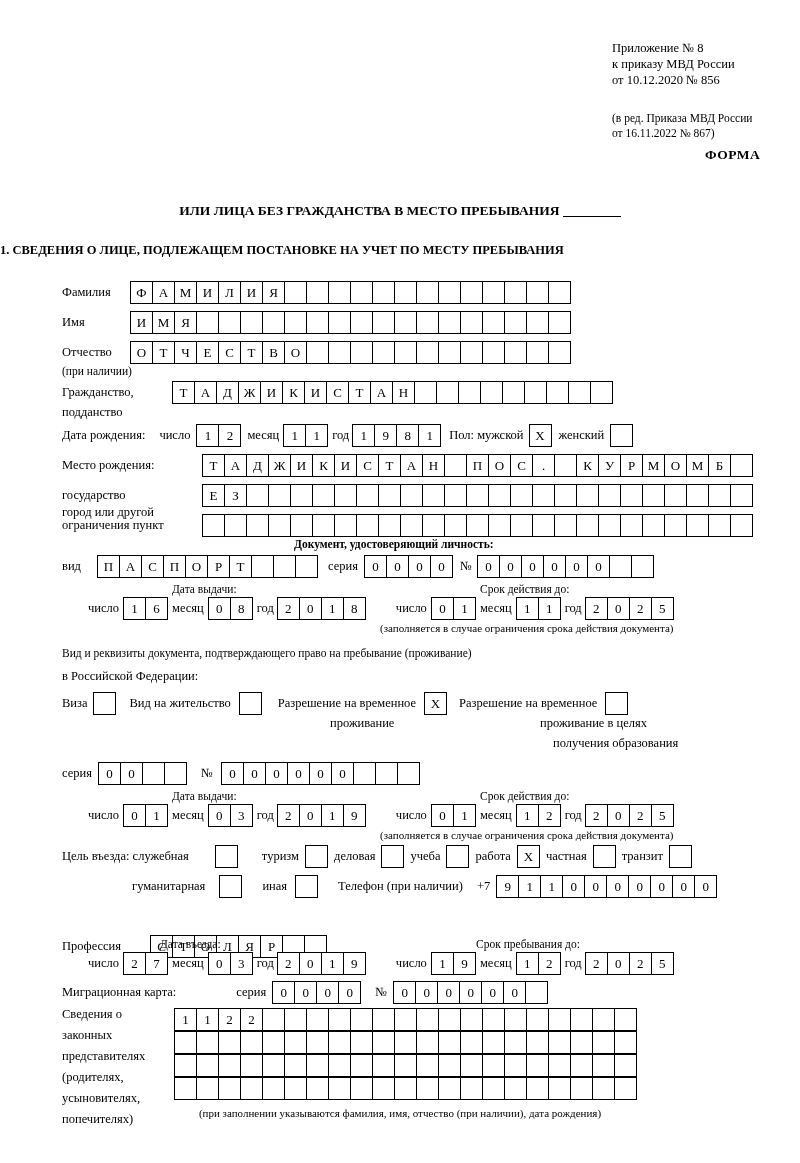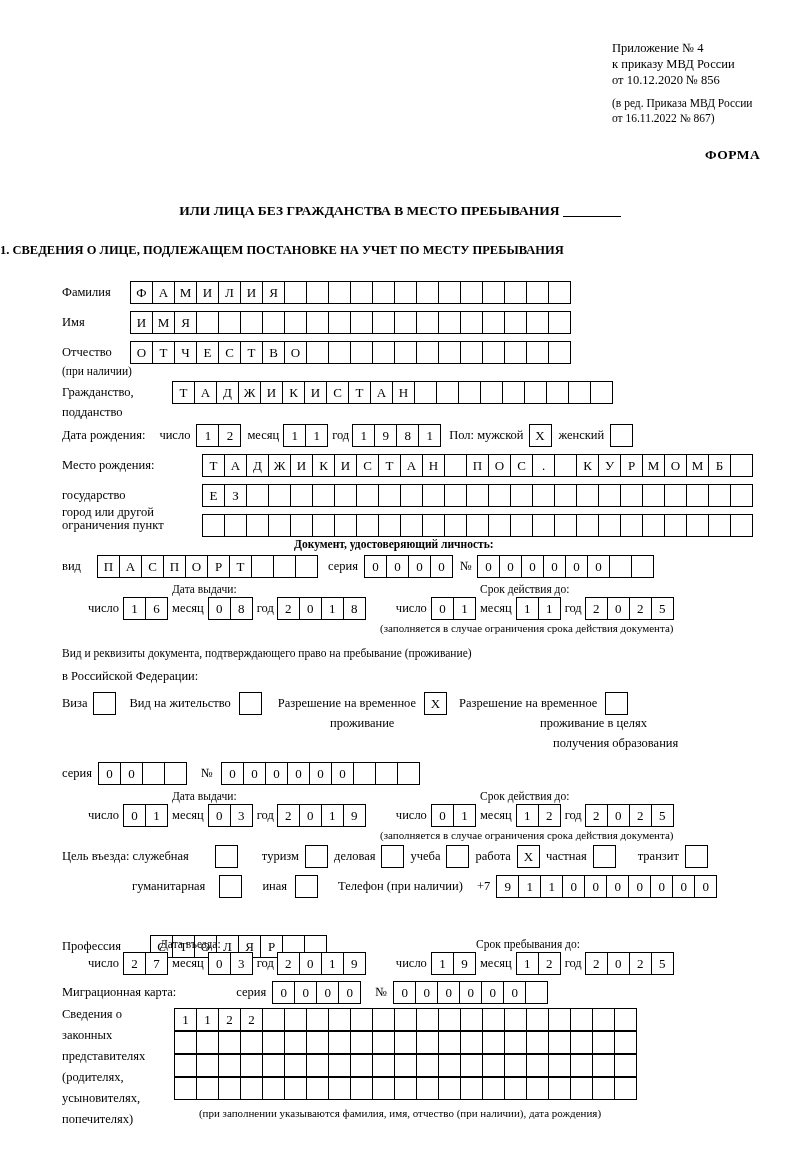--- a/index.html
+++ b/index.html
@@ -10,21 +10,21 @@
     position:relative;
     font-size:13px;
   }
   .page{position:relative;width:800px;min-height:1163px;padding:0;box-sizing:border-box;}
 
   
   .hdr{
     position:absolute;left:612px;top:40px;width:180px;
     font-size:12.5px;line-height:16px;
   }
-  .hdr .small{font-size:11.5px;line-height:15px;margin-top:8px;}
+  .hdr .small{font-size:11.5px;line-height:15px;margin-top:23px;}
   .forma{
     position:absolute;left:705px;top:147px;
     font-weight:bold;font-size:13.5px;letter-spacing:.5px;
   }
 
   .title{
     position:absolute;left:0;top:182px;width:800px;text-align:center;
     font-weight:bold;font-size:13.5px;line-height:19px;
   }
   .title .ul{display:inline-block;border-bottom:1px solid #000;width:58px;height:13px;vertical-align:-2px;}
@@ -50,21 +50,21 @@
   }
   .cell:first-child{margin-left:0;}
   .center-note{position:absolute;text-align:center;font-size:11px;}
 </style>
 </head>
 <body>
 
 <div class="page">
 
   <div class="hdr">
-    <div>Приложение № 4</div>
+    <div>Приложение № 8</div>
     <div>к приказу МВД России</div>
     <div>от 10.12.2020 № 856</div>
     <div class="small">(в ред. Приказа МВД России</div>
     <div class="small" style="margin-top:0">от 16.11.2022 № 867)</div>
   </div>
   <div class="forma">ФОРМА</div>
 
   <div class="title">
     <br>
     <span>ИЛИ ЛИЦА БЕЗ ГРАЖДАНСТВА В МЕСТО ПРЕБЫВАНИЯ</span>
@@ -507,21 +507,21 @@
         <span class="cell"></span>
       </span>
     <span class="lbl" style="margin-left:6px">работа</span>
     <span class="boxes" style="margin-left:6px">
         <span class="cell">X</span>
       </span>
     <span class="lbl" style="margin-left:6px">частная</span>
     <span class="boxes" style="margin-left:6px">
         <span class="cell"></span>
       </span>
-    <span class="lbl" style="margin-left:22px">транзит</span>
+    <span class="lbl" style="margin-left:6px">транзит</span>
     <span class="boxes" style="margin-left:6px">
         <span class="cell"></span>
       </span>
   </div>
 
   <div class="row" style="left:132px;top:875px;">
     <span class="lbl">гуманитарная</span>
     <span class="boxes" style="margin-left:14px">
         <span class="cell"></span>
       </span>

